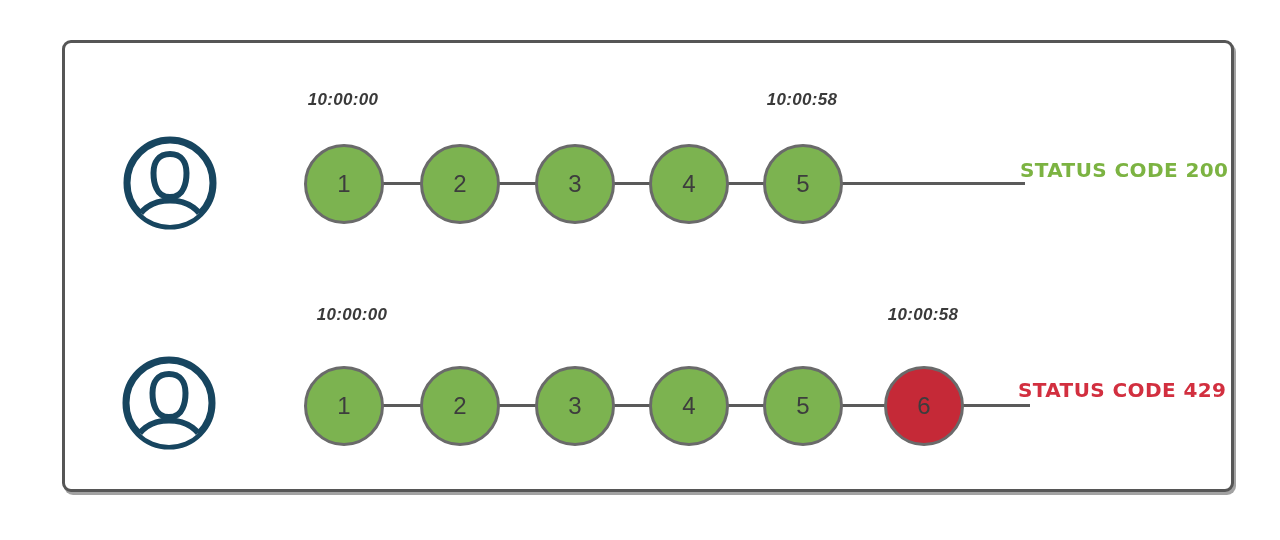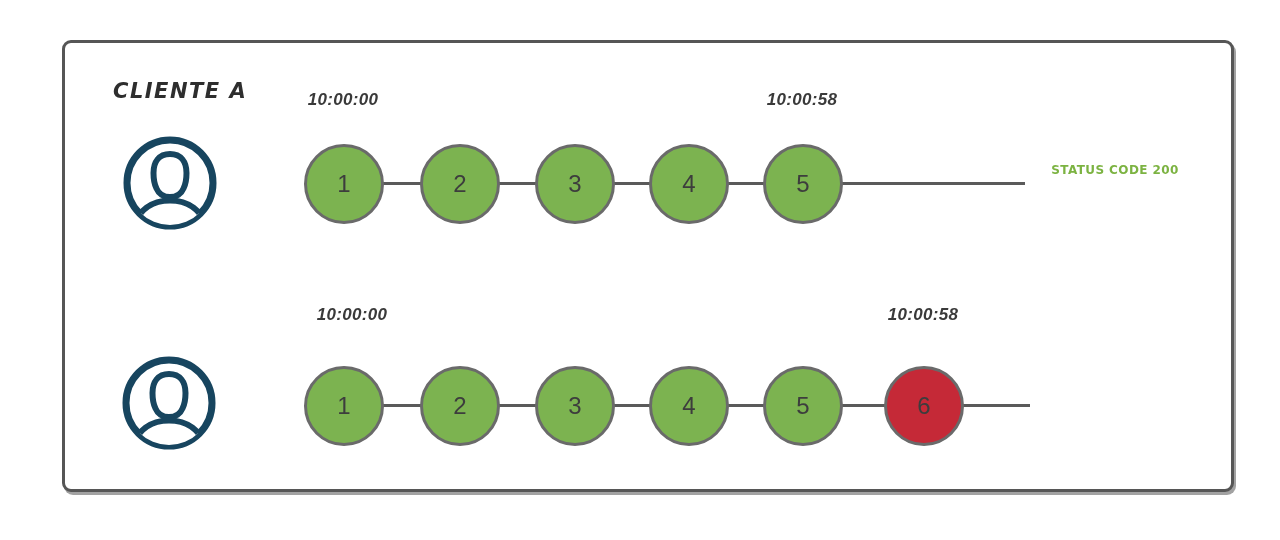--- a/index.html
+++ b/index.html
@@ -63,36 +63,35 @@
     color: #3d3d3d;
     z-index: 2;
   }
   .node.ok { background: #7cb350; }
   .node.blocked { background: #c52937; }
   .status {
     position: absolute;
     width: 190px;
     text-align: center;
     font-family: "DejaVu Sans", sans-serif;
-    font-size: 12px;
+    font-size: 20px;
     font-weight: 700;
     letter-spacing: 0.4px;
     line-height: 21px;
     white-space: nowrap;
   }
   .status.green { color: #7cb342; }
   .status.red { color: #d22f3f; }
 </style>
 </head>
 <body>
 
 <div class="canvas">
   <div class="frame">
 
-    <div class="client-name" style="left:48px; top:36px">CLIENTE A</div>
 
     <div class="client-icon" style="left:55px; top:90px">
       <svg viewBox="0 0 100 100" aria-hidden="true">
         <defs>
             <clipPath id="clipA">
               <circle cx="50" cy="50" r="42"></circle>
             </clipPath>
           </defs>
         <circle cx="50" cy="50" r="43" fill="#ffffff" stroke="#17455f" stroke-width="7"></circle>
         <g clip-path="url(#clipA)" fill="#ffffff" stroke="#17455f" stroke-width="6">
@@ -161,16 +160,17 @@
       <span>4</span>
       </div>
     <div class="node ok" style="left:698px; top:323px">
       <span>5</span>
       </div>
     <div class="node blocked" style="left:819px; top:323px">
       <span>6</span>
       </div>
 
     <div class="status red" style="left:953px; top:337px">
+      <div>STATUS CODE 429</div>
     </div>
 
   </div>
 </div>
 
 </body></html>

